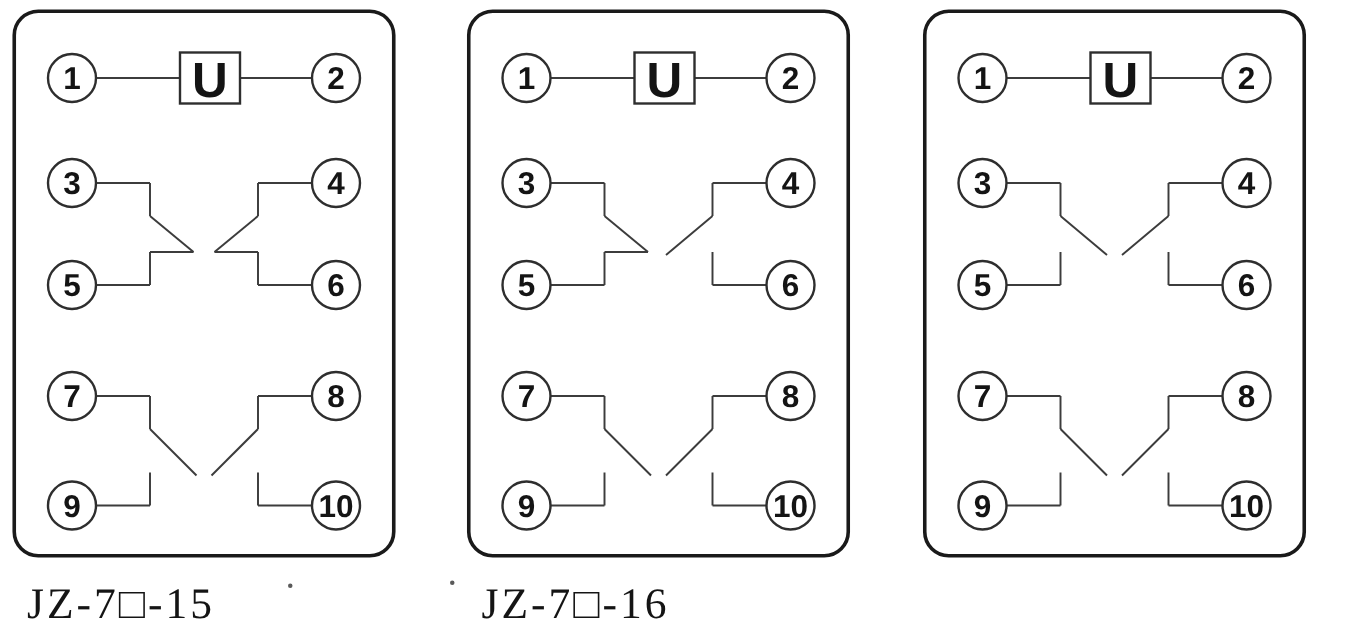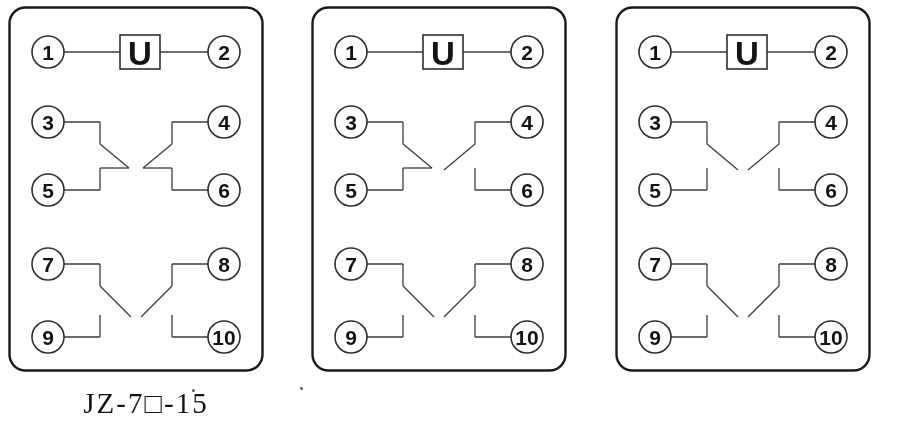--- a/index.html
+++ b/index.html
@@ -5,21 +5,21 @@
 <style>
   html,body{margin:0;padding:0;background:#ffffff;}
   .canvas{position:relative;width:900px;height:428px;background:#ffffff;overflow:hidden;}
   figure.dblock{position:absolute;top:6px;margin:0;padding:0;width:256px;height:422px;}
   .d1{left:8px;}
   .d2{left:311px;}
   .d3{left:615px;}
   svg.diagram{display:block;width:256px;height:366px;}
   svg.diagram text{font-family:"Liberation Sans","DejaVu Sans",sans-serif;}
   .caption{
-    position:absolute;left:0;top:381px;width:100%;text-align:center;
+    position:absolute;left:0;top:381px;width:100%;text-align:left;
     transform:translateX(10px);
     font-family:"Liberation Serif","DejaVu Serif","DejaVu Sans",serif;
     font-size:29px;color:#141414;letter-spacing:2px;white-space:nowrap;
   }
   .speck{position:absolute;width:3px;height:3px;background:#5a5a5a;border-radius:50%;}
   .s1{left:192px;top:389px;}
   .s2{left:300px;top:387px;}
 </style>
 </head>
 <body>
@@ -121,20 +121,21 @@
         <line x1="200" y1="258" x2="164" y2="258" stroke="#3c3c3c" stroke-width="1.3" stroke-linecap="butt"></line>
         <line x1="164" y1="258" x2="164" y2="280" stroke="#3c3c3c" stroke-width="1.3" stroke-linecap="butt"></line>
         <line x1="200" y1="331" x2="164" y2="331" stroke="#3c3c3c" stroke-width="1.3" stroke-linecap="butt"></line>
         <line x1="164" y1="331" x2="164" y2="309" stroke="#3c3c3c" stroke-width="1.3" stroke-linecap="butt"></line>
         <line x1="164" y1="280" x2="133" y2="311" stroke="#3c3c3c" stroke-width="1.3" stroke-linecap="butt"></line>
         <circle cx="216" cy="258" r="16" fill="#ffffff" stroke="#2e2e2e" stroke-width="1.6"></circle>
         <text x="216" y="265.5" text-anchor="middle" font-size="21" font-weight="bold" fill="#141414">8</text>
         <circle cx="216" cy="331" r="16" fill="#ffffff" stroke="#2e2e2e" stroke-width="1.6"></circle>
         <text x="216" y="338.5" text-anchor="middle" font-size="21" font-weight="bold" fill="#141414">10</text>
       </svg>
+    <figcaption class="caption">JZ-7□-16</figcaption>
   </figure>
 
   <figure class="dblock d3">
     <svg class="diagram" viewBox="0 0 256 366">
         <rect x="1.5" y="1.5" width="253" height="363" rx="16" ry="16" fill="none" stroke="#1a1a1a" stroke-width="2.4"></rect>
         <line x1="56" y1="46" x2="112" y2="46" stroke="#3c3c3c" stroke-width="1.3" stroke-linecap="butt"></line>
         <line x1="152" y1="46" x2="200" y2="46" stroke="#3c3c3c" stroke-width="1.3" stroke-linecap="butt"></line>
         <rect x="112" y="29" width="40" height="34" fill="#ffffff" stroke="#2e2e2e" stroke-width="1.6"></rect>
         <text x="132" y="58.5" text-anchor="middle" font-size="33" font-weight="bold" fill="#141414">U</text>
         <circle cx="40" cy="46" r="16" fill="#ffffff" stroke="#2e2e2e" stroke-width="1.6"></circle>

